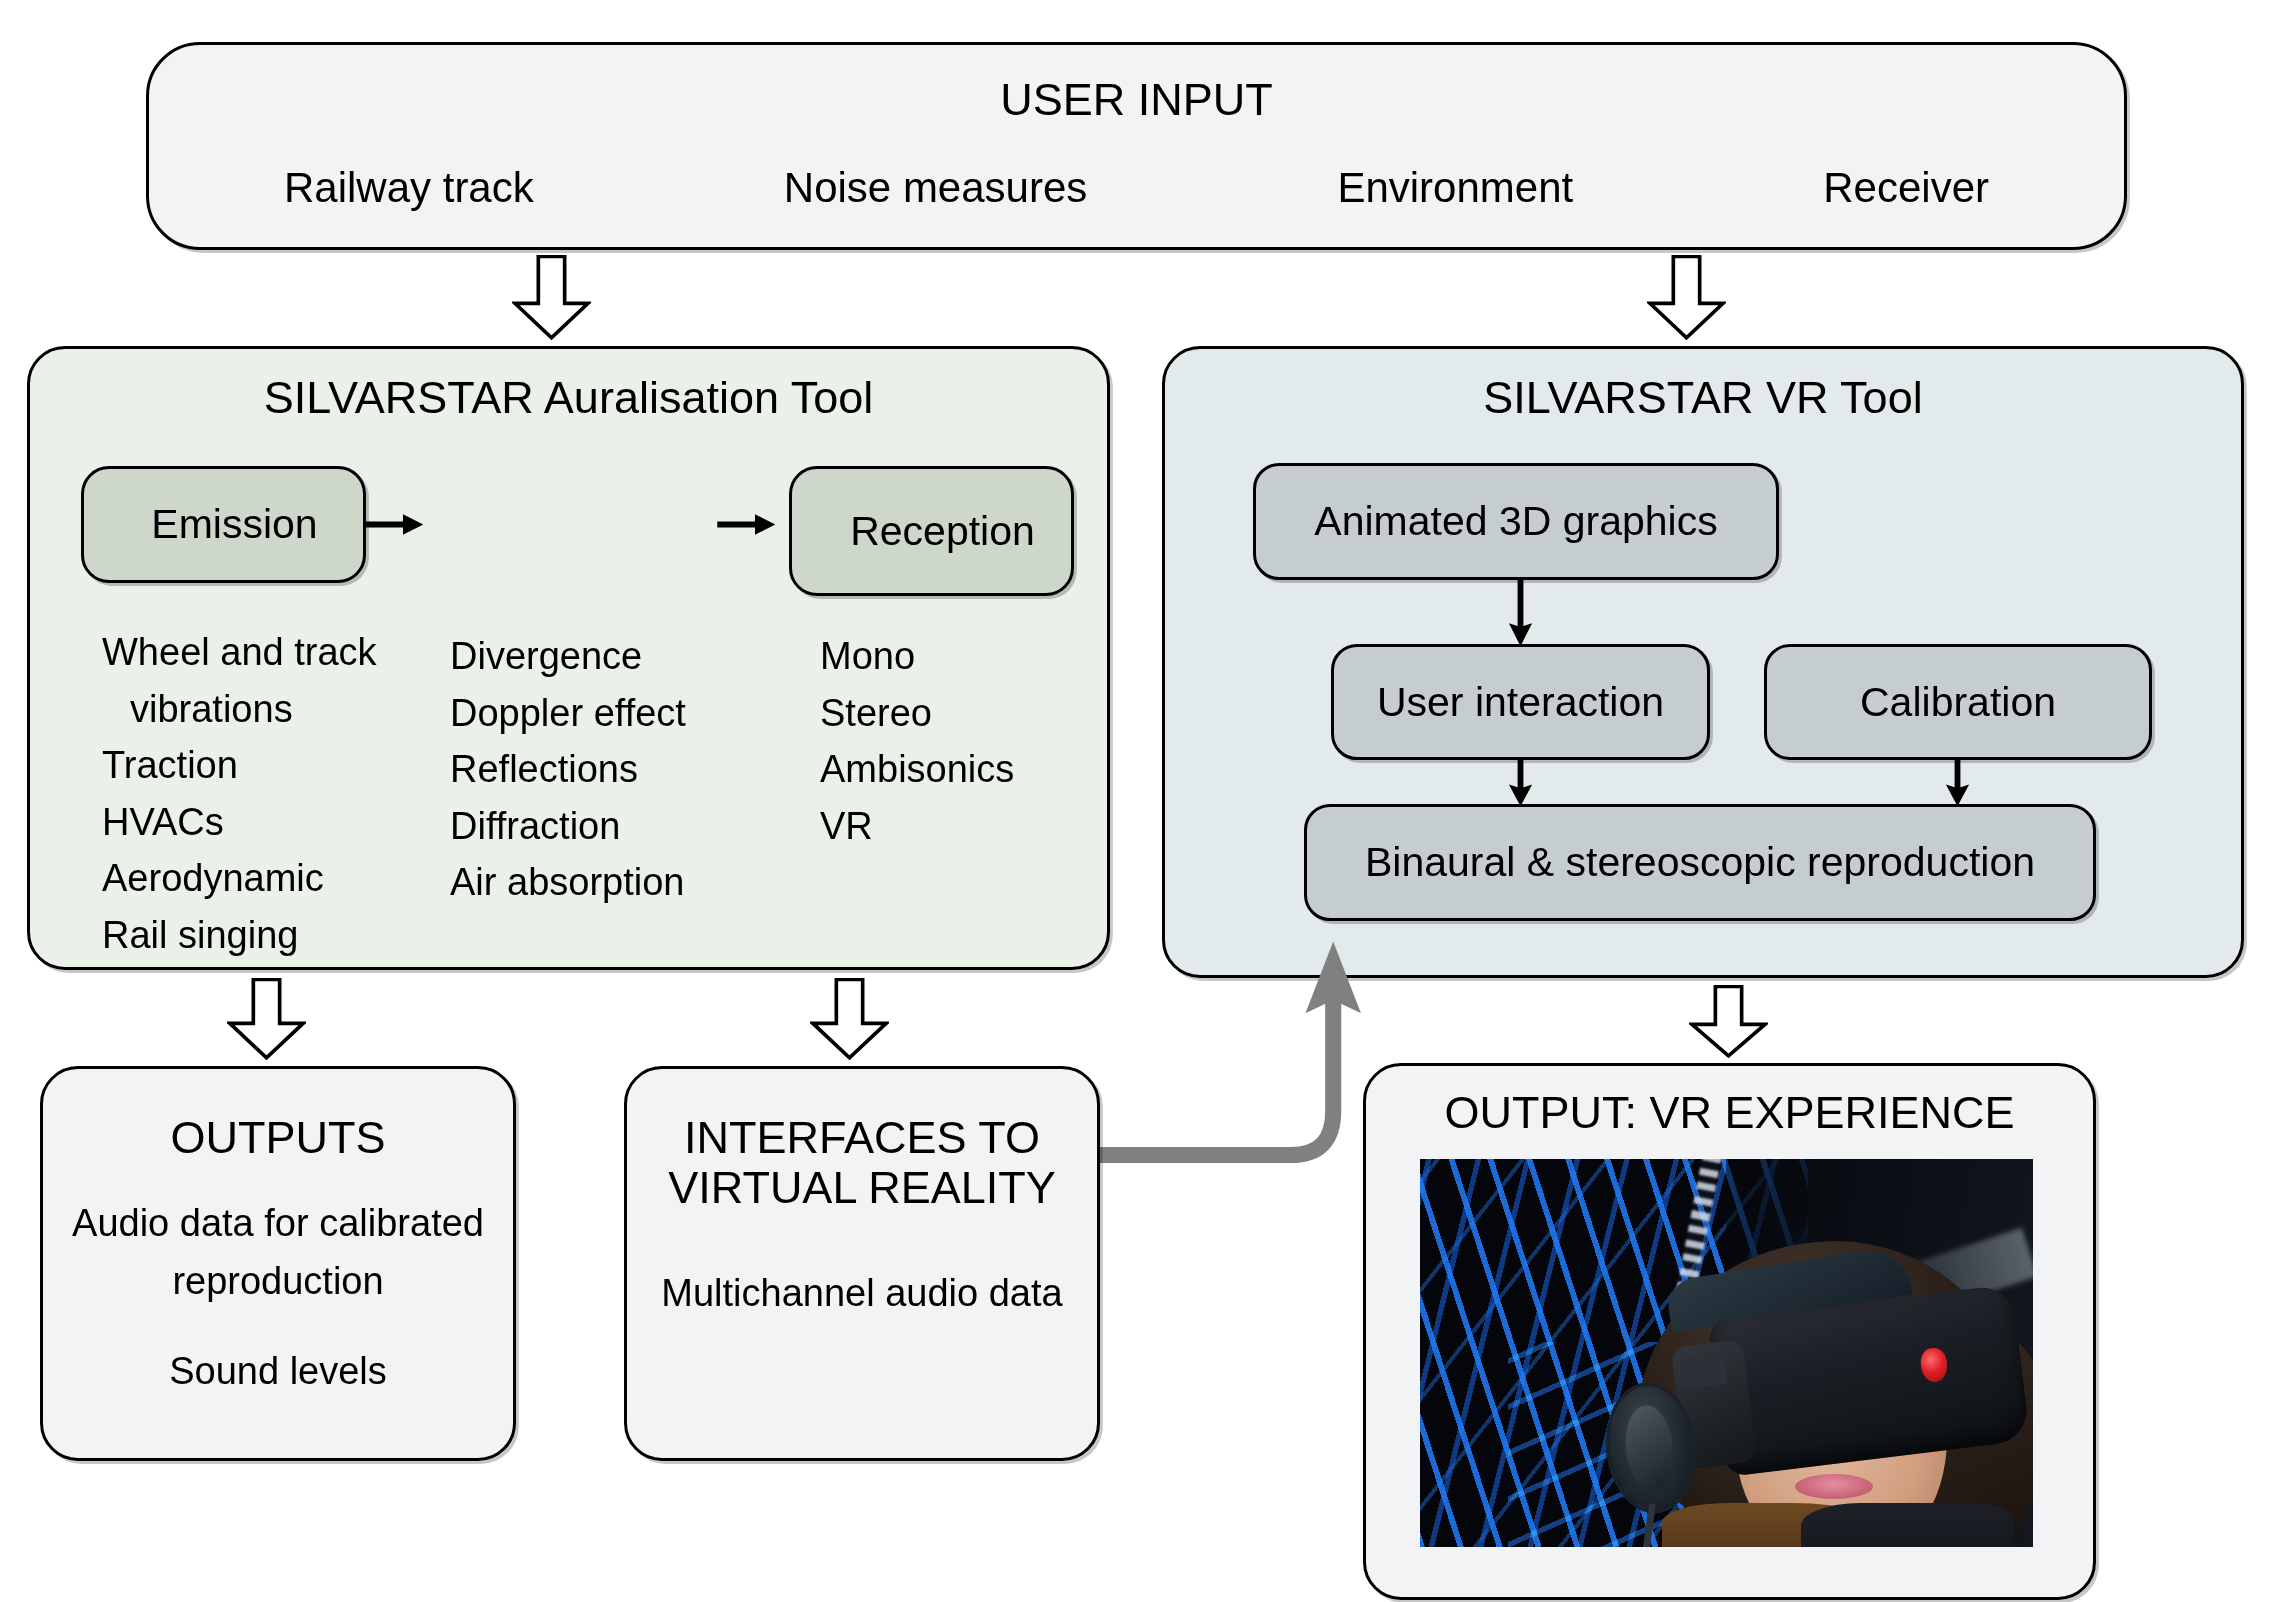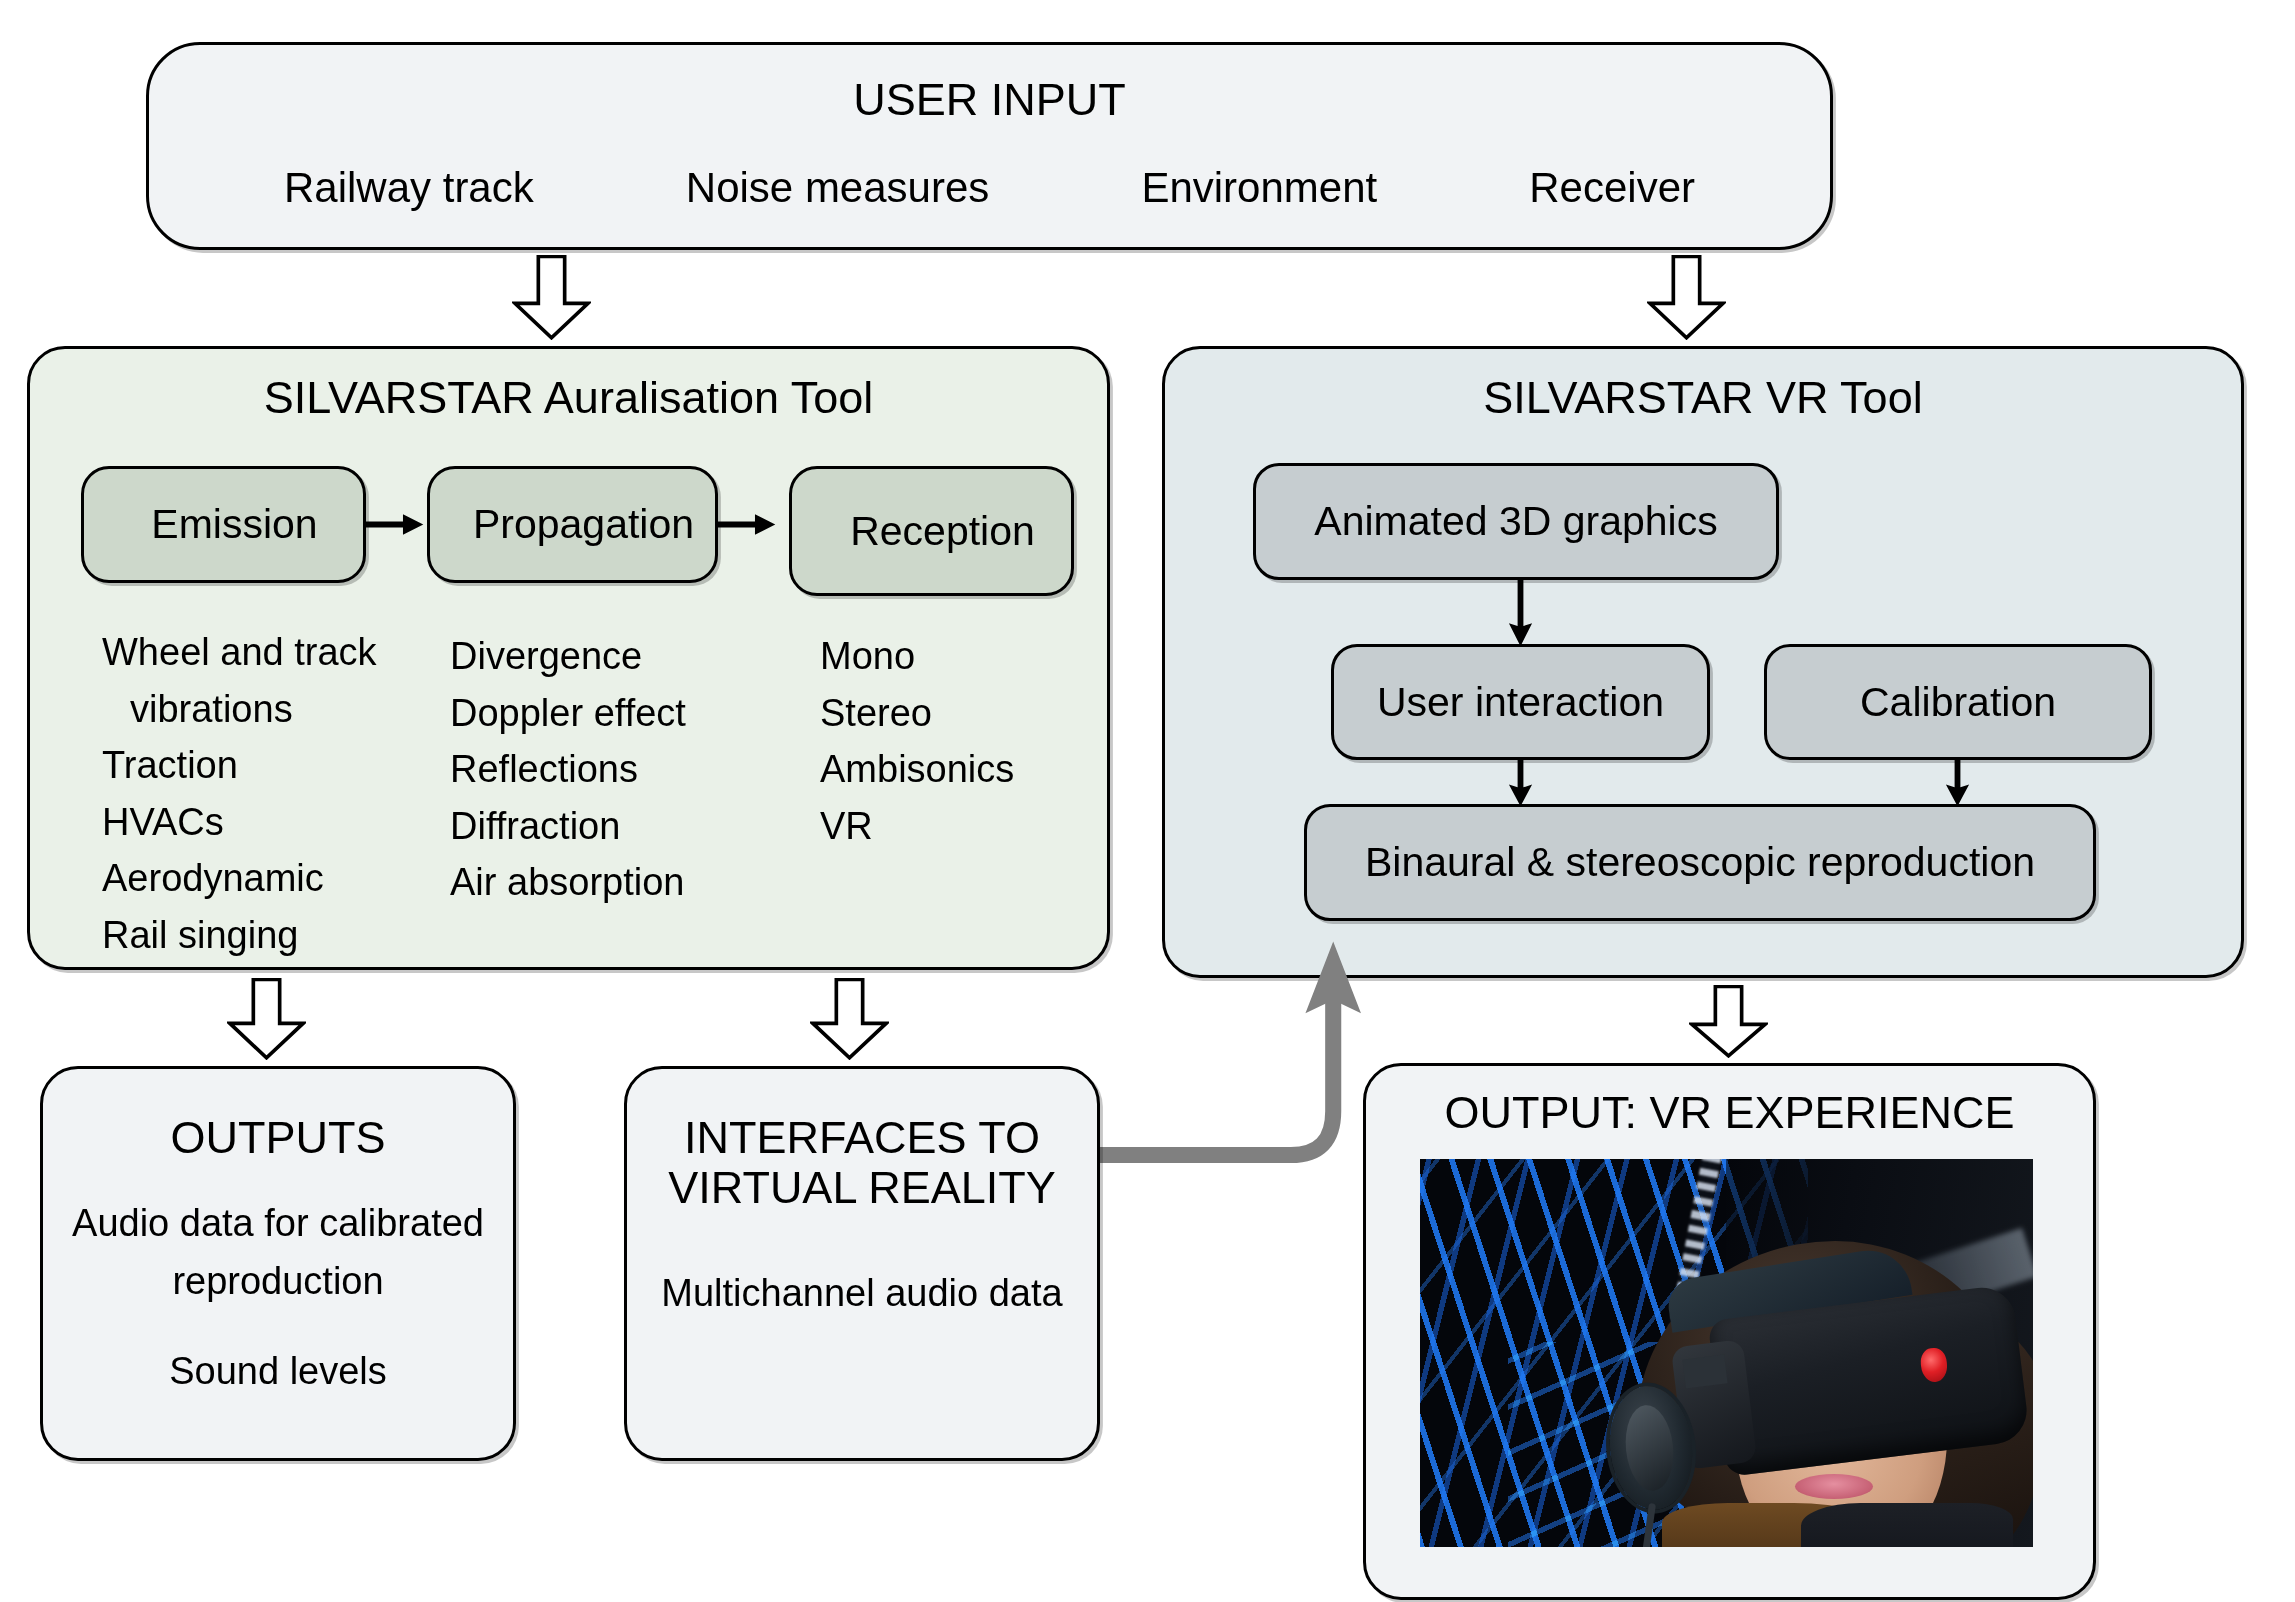--- a/index.html
+++ b/index.html
@@ -33,21 +33,21 @@
     right: 0;
     text-align: center;
     font-size: 45px;
     line-height: 1.05;
     white-space: nowrap;
   }
   
   #user-input {
     left: 146px;
     top: 42px;
-    width: 1687px;
+    width: 1981px;
     height: 208px;
     border-radius: 54px;
   }
   #user-input .panel-title { top: 31px; }
   #user-input-items {
     position: absolute;
     left: 44px;
     right: 44px;
     top: 119px;
     display: flex;
@@ -349,23 +349,20 @@
   <svg class="big-arrow" id="arrow-ui-vr" viewBox="0 0 108 116">
     <polygon points="36,2 72,2 72,66 104,66 54,113 4,66 36,66" fill="#ffffff" stroke="#000000" stroke-width="5" stroke-linejoin="miter"></polygon>
   </svg>
 
   <div class="panel" id="aural-panel">
     <div class="panel-title">SILVARSTAR Auralisation Tool</div>
   </div>
 
   <div class="stage-chip" id="chip-emission">
     <span>Emission</span>
-  </div>
-  <div class="stage-chip" id="chip-propagation">
-    <span>Propagation</span>
   </div>
   <div class="stage-chip" id="chip-reception">
     <span>Reception</span>
   </div>
 
   <svg class="chip-arrow" id="chip-arrow-1" viewBox="0 0 82 40">
     <path d="M0,16 L52,16 L52,6 L80,20 L52,34 L52,24 L0,24 Z" fill="#000000"></path>
   </svg>
   <svg class="chip-arrow" id="chip-arrow-2" viewBox="0 0 82 40">
     <path d="M0,16 L52,16 L52,6 L80,20 L52,34 L52,24 L0,24 Z" fill="#000000"></path>

